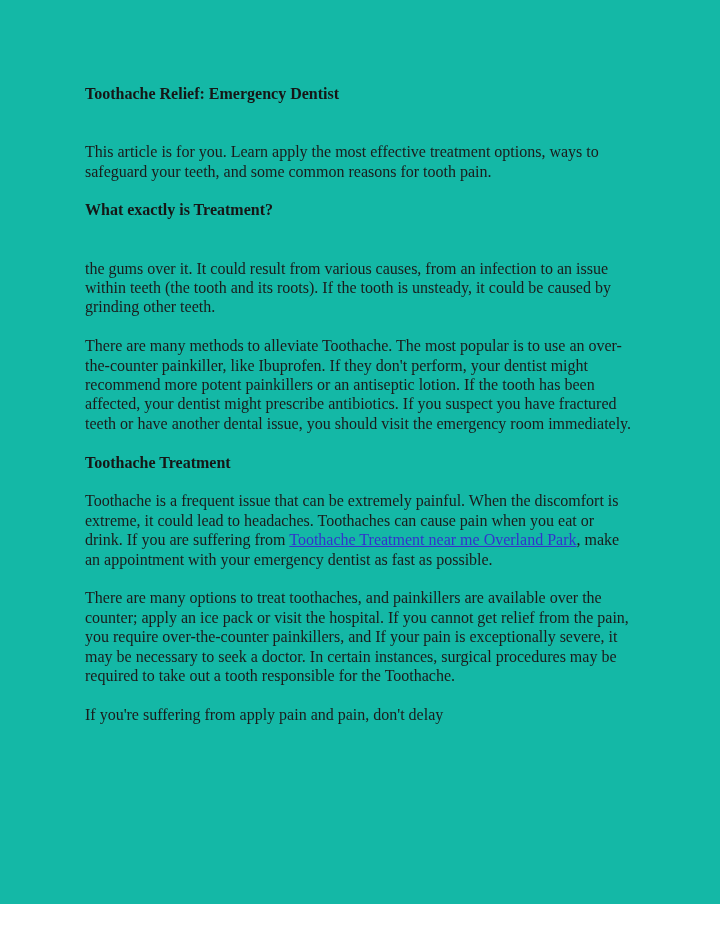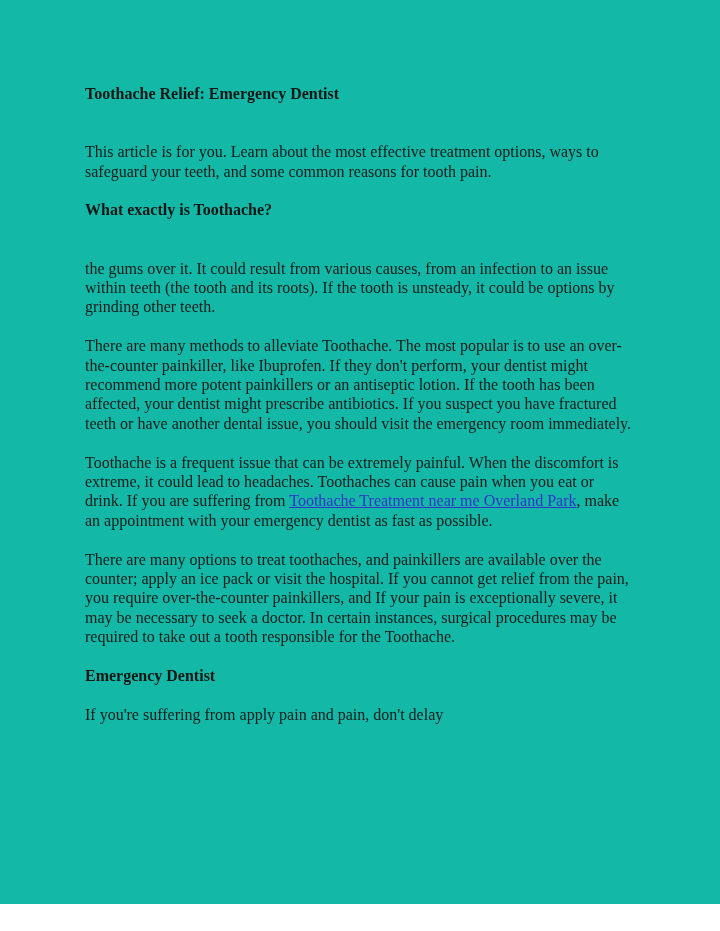--- a/index.html
+++ b/index.html
@@ -36,36 +36,36 @@
 </style>
 </head>
 <body>
 
 <div class="page">
 
   <h1 class="doc-heading">Toothache Relief: Emergency Dentist</h1>
 
   <p class="doc-paragraph">
     <br>
-    <span>This article is for you. Learn about the most effective treatment options, ways to safeguard your teeth, and some common reasons for tooth pain.</span>
+    <span>This article is for you. Learn apply the most effective treatment options, ways to safeguard your teeth, and some common reasons for tooth pain.</span>
   </p>
 
-  <h2 class="doc-heading">What exactly is Toothache?</h2>
+  <h2 class="doc-heading">What exactly is Treatment?</h2>
 
   <p class="doc-paragraph">
     <br>
-    <span>the gums over it. It could result from various causes, from an infection to an issue within teeth (the tooth and its roots). If the tooth is unsteady, it could be options by grinding other teeth.</span>
+    <span>the gums over it. It could result from various causes, from an infection to an issue within teeth (the tooth and its roots). If the tooth is unsteady, it could be caused by grinding other teeth.</span>
   </p>
 
   <p class="doc-paragraph">There are many methods to alleviate Toothache. The most popular is to use an over-the-counter painkiller, like Ibuprofen. If they don't perform, your dentist might recommend more potent painkillers or an antiseptic lotion. If the tooth has been affected, your dentist might prescribe antibiotics. If you suspect you have fractured teeth or have another dental issue, you should visit the emergency room immediately.</p>
 
+  <h2 class="doc-heading">Toothache Treatment</h2>
 
   <p class="doc-paragraph">
     <span>Toothache is a frequent issue that can be extremely painful. When the discomfort is extreme, it could lead to headaches. Toothaches can cause pain when you eat or drink. If you are suffering from </span><a class="doc-link" href="#">Toothache Treatment near me Overland Park</a><span>, make an appointment with your emergency dentist as fast as possible.</span>
   </p>
 
   <p class="doc-paragraph">There are many options to treat toothaches, and painkillers are available over the counter; apply an ice pack or visit the hospital. If you cannot get relief from the pain, you require over-the-counter painkillers, and If your pain is exceptionally severe, it may be necessary to seek a doctor. In certain instances, surgical procedures may be required to take out a tooth responsible for the Toothache.</p>
 
-  <h2 class="doc-heading">Emergency Dentist</h2>
 
   <p class="doc-paragraph">If you're suffering from apply pain and pain, don't delay</p>
 
 </div>
 
 </body></html>

